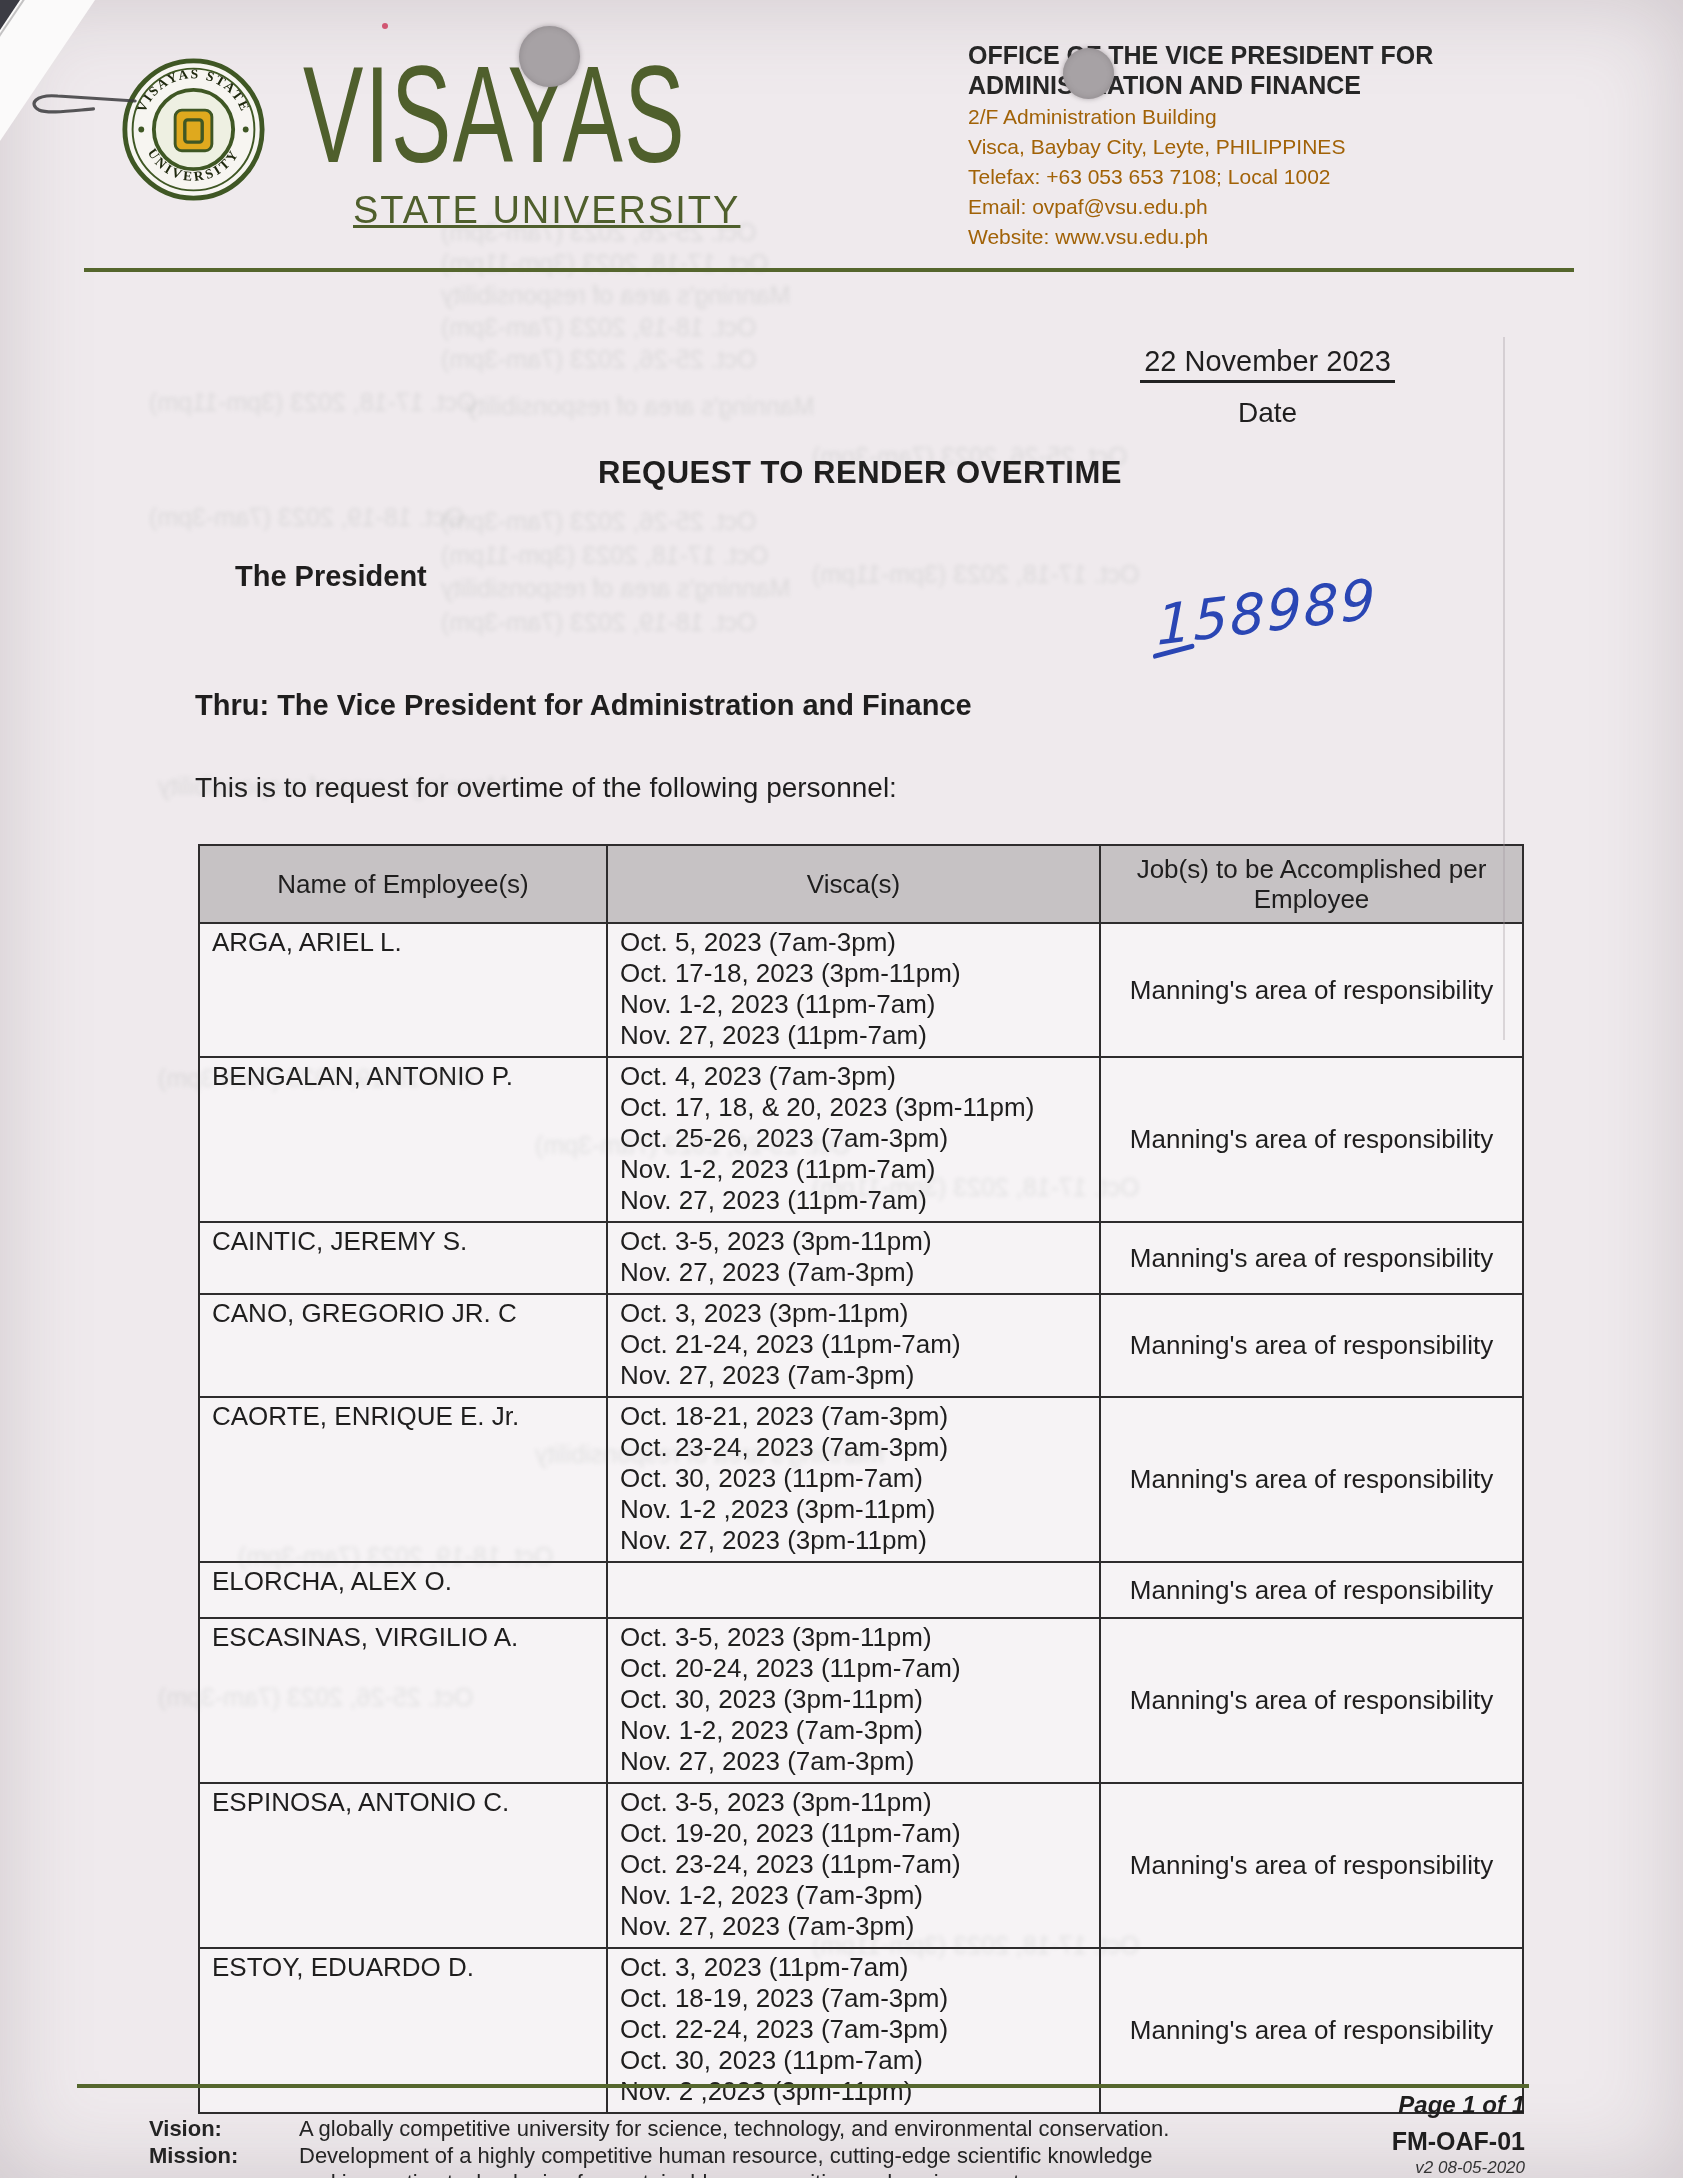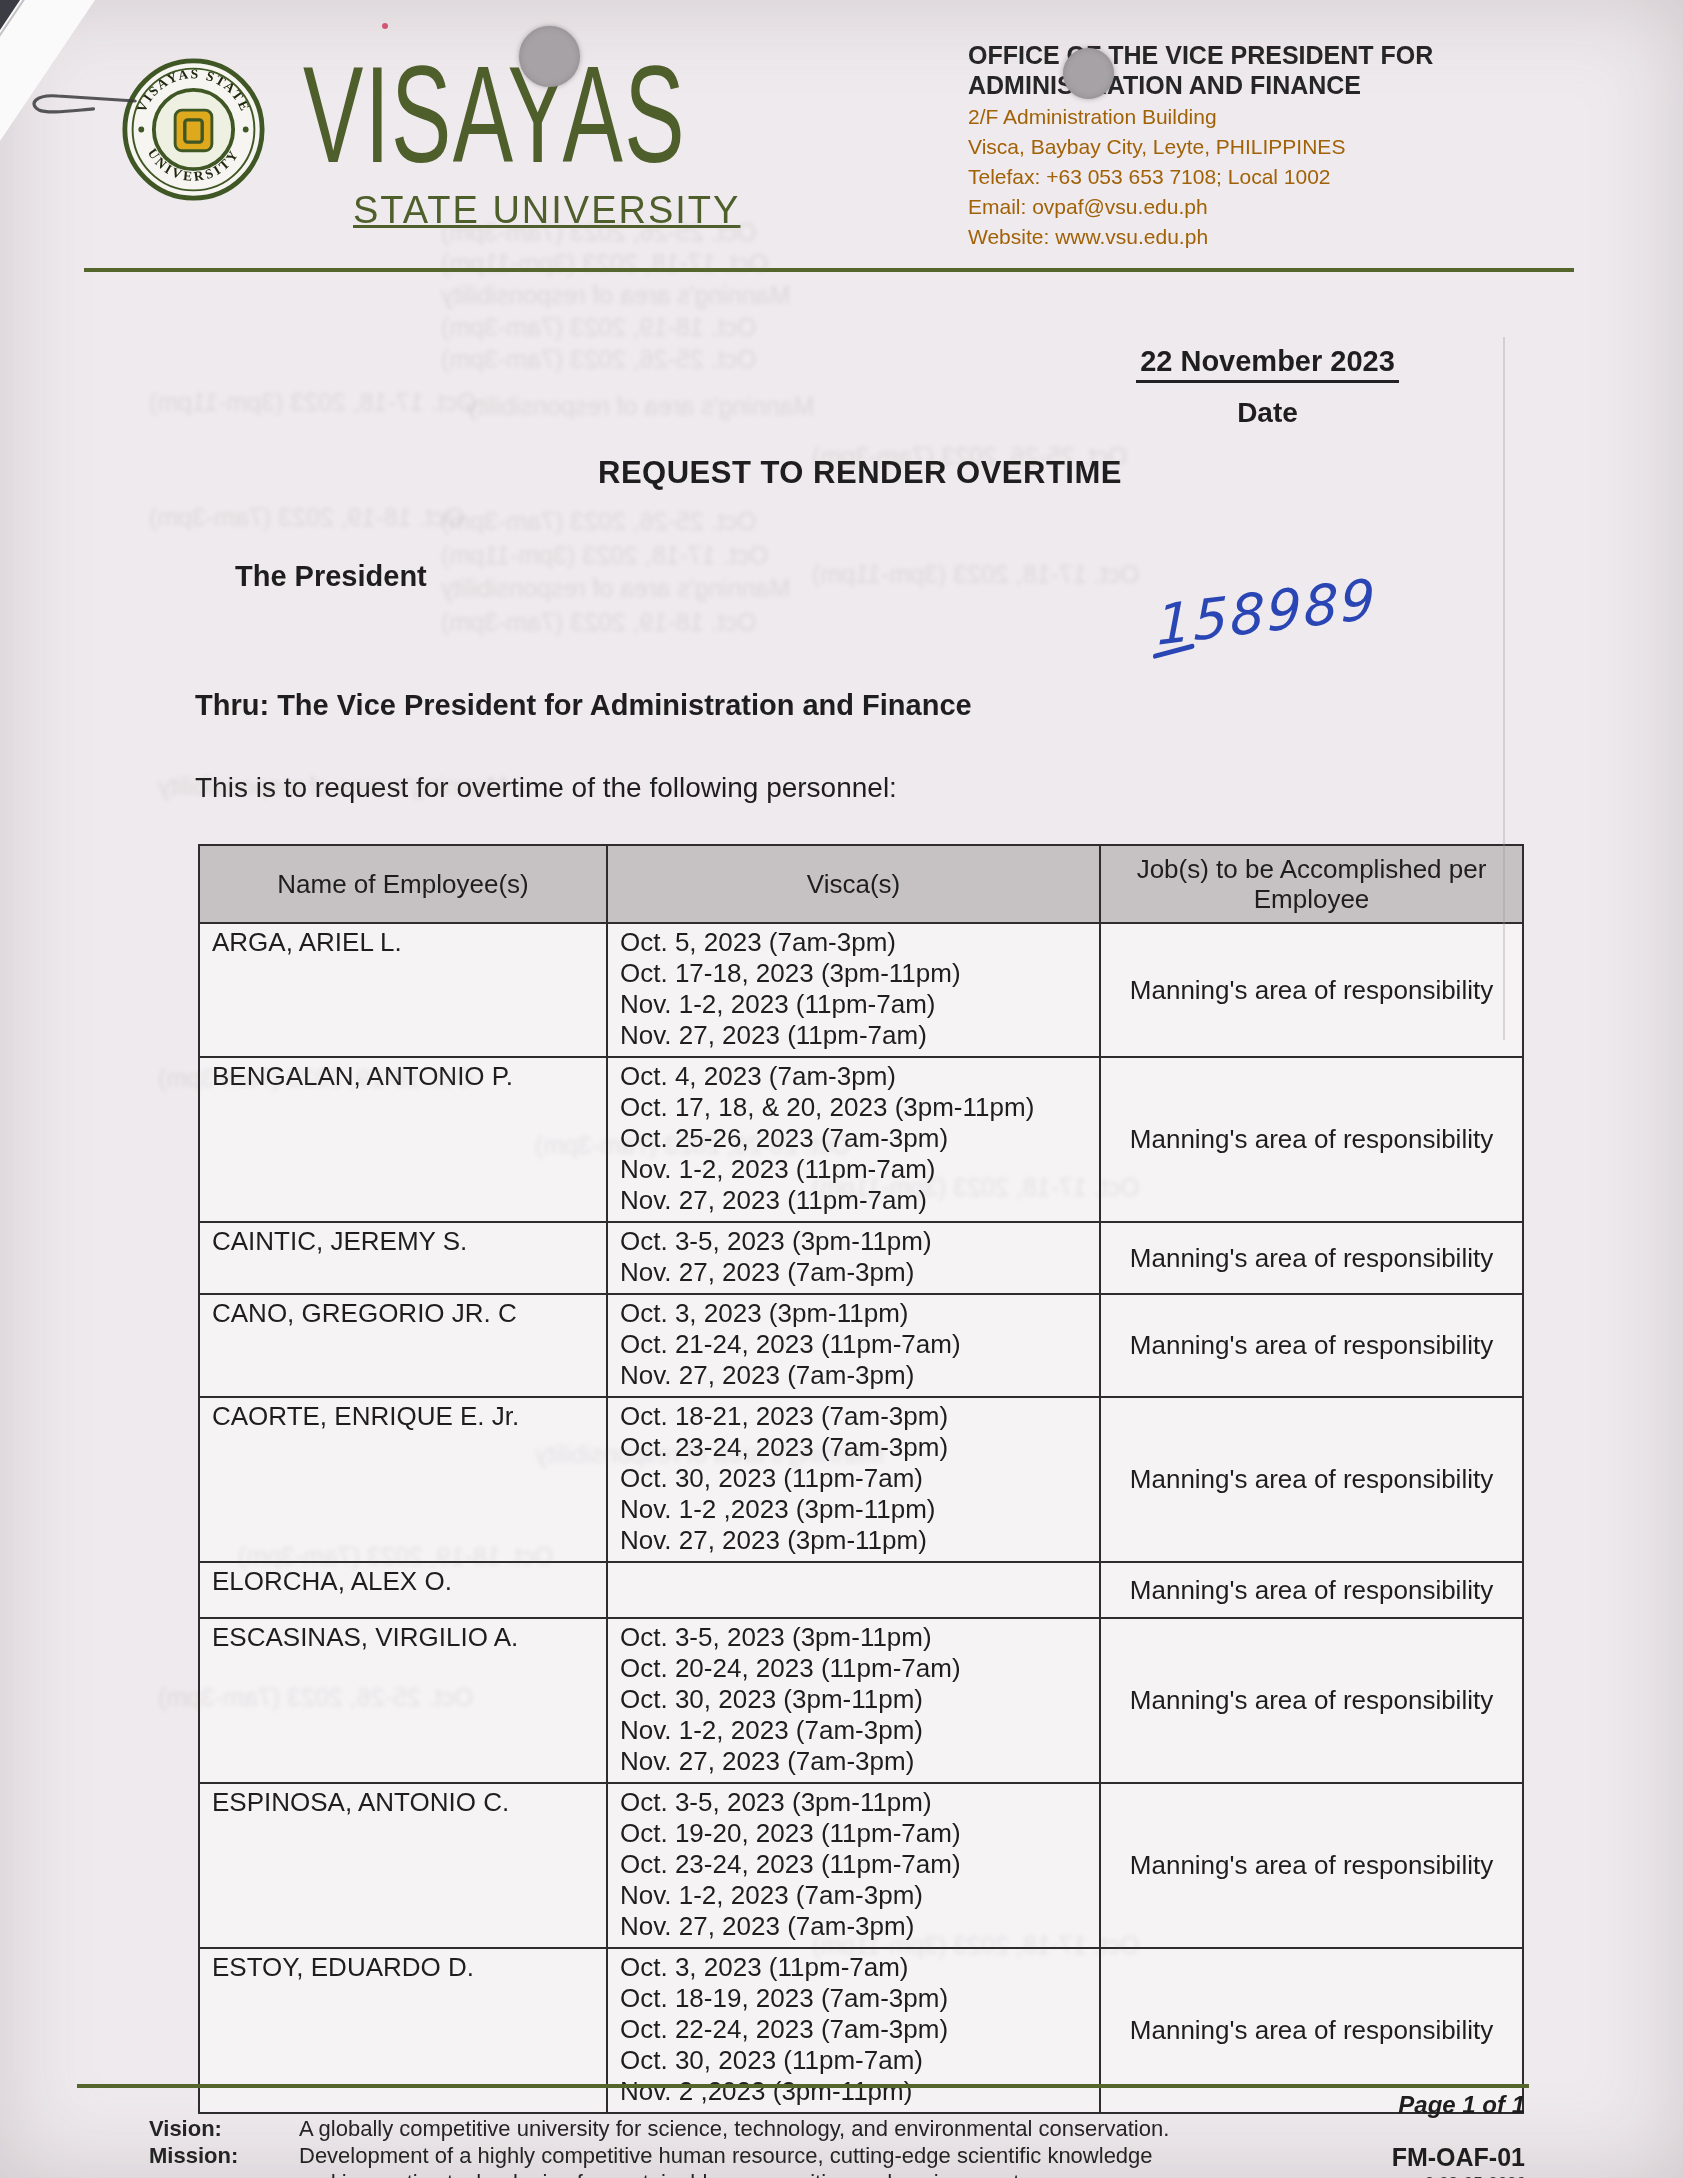--- a/index.html
+++ b/index.html
@@ -16,21 +16,21 @@
   .wordmark{position:absolute;left:303px;top:46px;}
   .wordmark-main{font-size:137px;line-height:1;color:#4f5f2c;letter-spacing:2px;
     transform:scaleX(.66);transform-origin:left top;white-space:nowrap;}
   .wordmark-sub{font-size:38px;color:#4f5f2c;letter-spacing:2px;margin-top:6px;margin-left:50px;white-space:nowrap;text-decoration:underline;}
   .office-block{position:absolute;left:968px;top:40px;width:554px;}
   .office-title{font-size:25px;font-weight:bold;line-height:30px;color:#262626;}
   .office-addr{font-size:21px;line-height:26px;color:#a16207;margin-top:4px;}
   .rule-top{position:absolute;left:84px;top:268px;width:1490px;height:4px;background:#55662d;}
   .rule-bottom{position:absolute;left:77px;top:2084px;width:1452px;height:4px;background:#55662d;}
   
-  .date-block{position:absolute;left:1104px;top:345px;width:327px;text-align:center;font-weight:bold;}
+  .date-block{position:absolute;left:1104px;top:345px;width:327px;text-align:center;}
   .date-value{display:inline-block;font-size:29px;border-bottom:3px solid #222;padding:0 4px 2px;}
   .date-label{font-size:28px;margin-top:14px;}
   .doc-title{position:absolute;left:198px;top:455px;width:1324px;text-align:center;
     font-size:31px;font-weight:bold;letter-spacing:0.5px;}
   .addressee{position:absolute;left:195px;top:560px;font-size:29px;font-weight:bold;margin-left:40px;}
   .thru-line{position:absolute;left:195px;top:669px;font-size:29px;font-weight:bold;margin-top:20px;}
   .intro-line{position:absolute;left:195px;top:772px;font-size:28px;}
   .handwritten{position:absolute;left:1156px;top:580px;font-family:"DejaVu Sans",sans-serif;
     font-style:italic;font-size:55px;color:#2a46b4;letter-spacing:2px;
     transform:rotate(-7deg) skewX(-7deg);}
@@ -44,21 +44,21 @@
     padding:8px 6px;line-height:30px;text-align:center;}
   .ot-table td{padding:3px 12px 5px;vertical-align:top;line-height:31px;}
   .col-job{vertical-align:middle !important;text-align:center;padding:3px 8px !important;}
   .short-row td{padding-bottom:20px;}
   
   .footer-vm{position:absolute;left:149px;top:2115px;font-size:22px;line-height:27px;color:#242424;}
   .vm-row{display:flex;}
   .vm-label{display:inline-block;width:150px;font-weight:bold;}
   .footer-right{position:absolute;right:158px;top:2091px;text-align:right;}
   .page-info{font-size:24px;font-weight:bold;font-style:italic;}
-  .form-code{font-size:25px;font-weight:bold;margin-top:24px;}
+  .form-code{font-size:25px;font-weight:bold;margin-top:8px;}
   .form-version{font-size:17px;font-style:italic;margin-top:2px;color:#333;}
   
   .hole{position:absolute;border-radius:50%;background:#a7a2a5;
     box-shadow:0 0 5px rgba(90,85,88,.45), inset 0 0 6px rgba(70,65,68,.25);}
   .hole-1{left:519px;top:26px;width:61px;height:61px;}
   .hole-2{left:1063px;top:48px;width:51px;height:51px;}
   .corner-fold{position:absolute;left:0;top:0;width:95px;height:141px;
     clip-path:polygon(0 0,100% 0,0 100%);background:#fbfafa;}
   .corner-line1{position:absolute;left:-12px;top:51px;width:178px;height:2px;background:rgba(140,138,140,.5);
     transform:rotate(-56deg);transform-origin:left top;}

